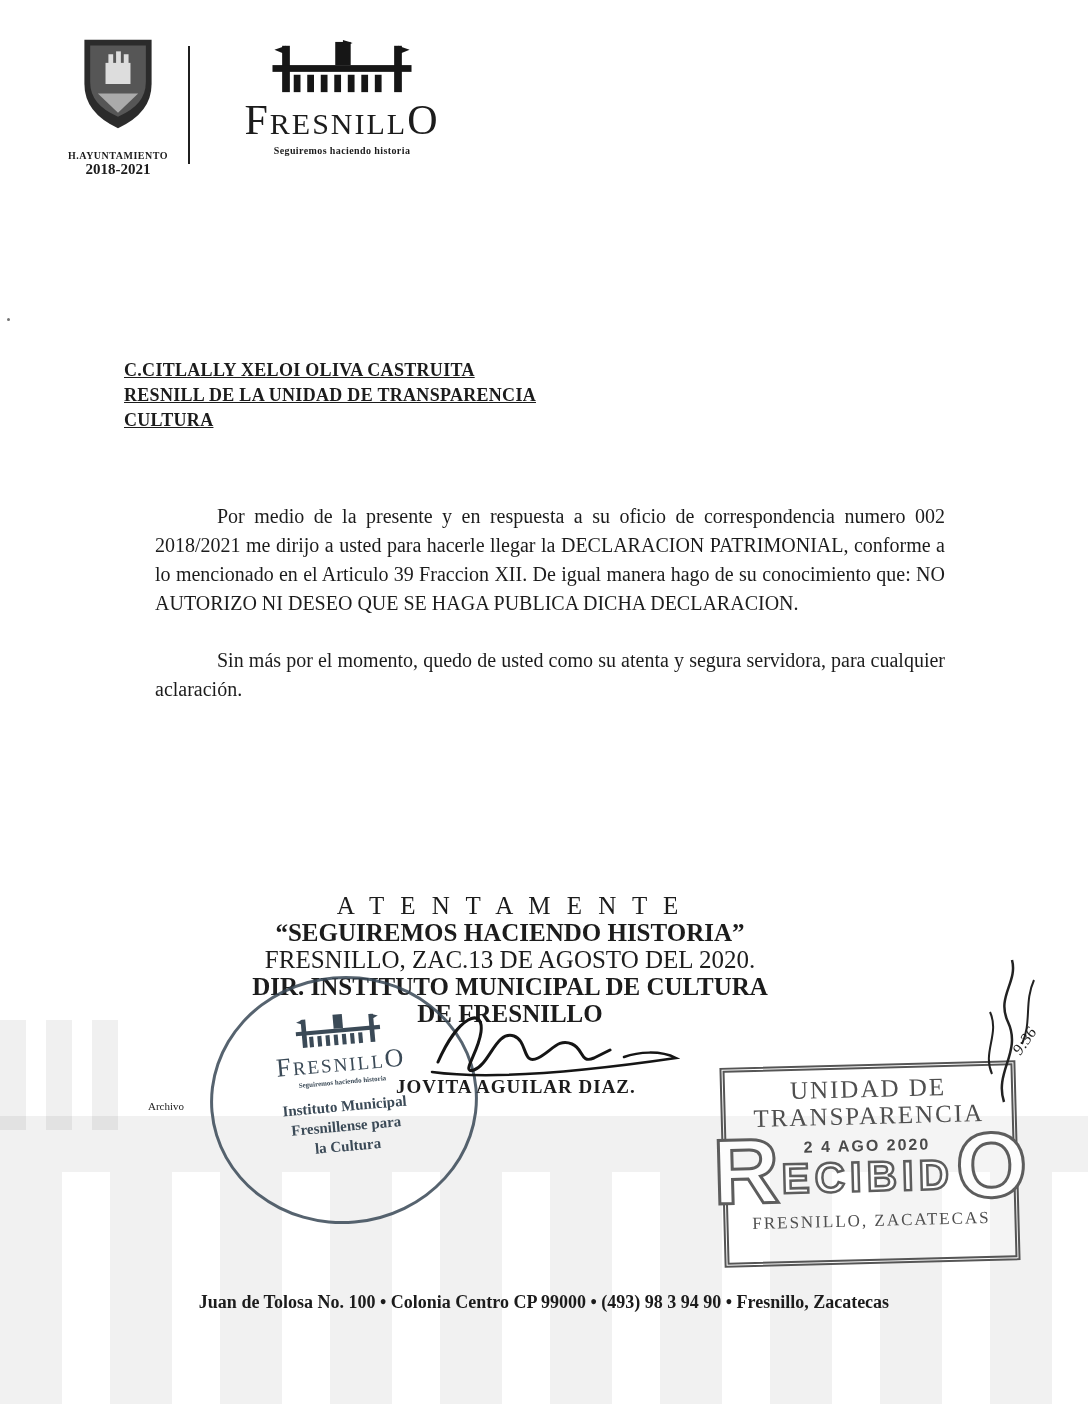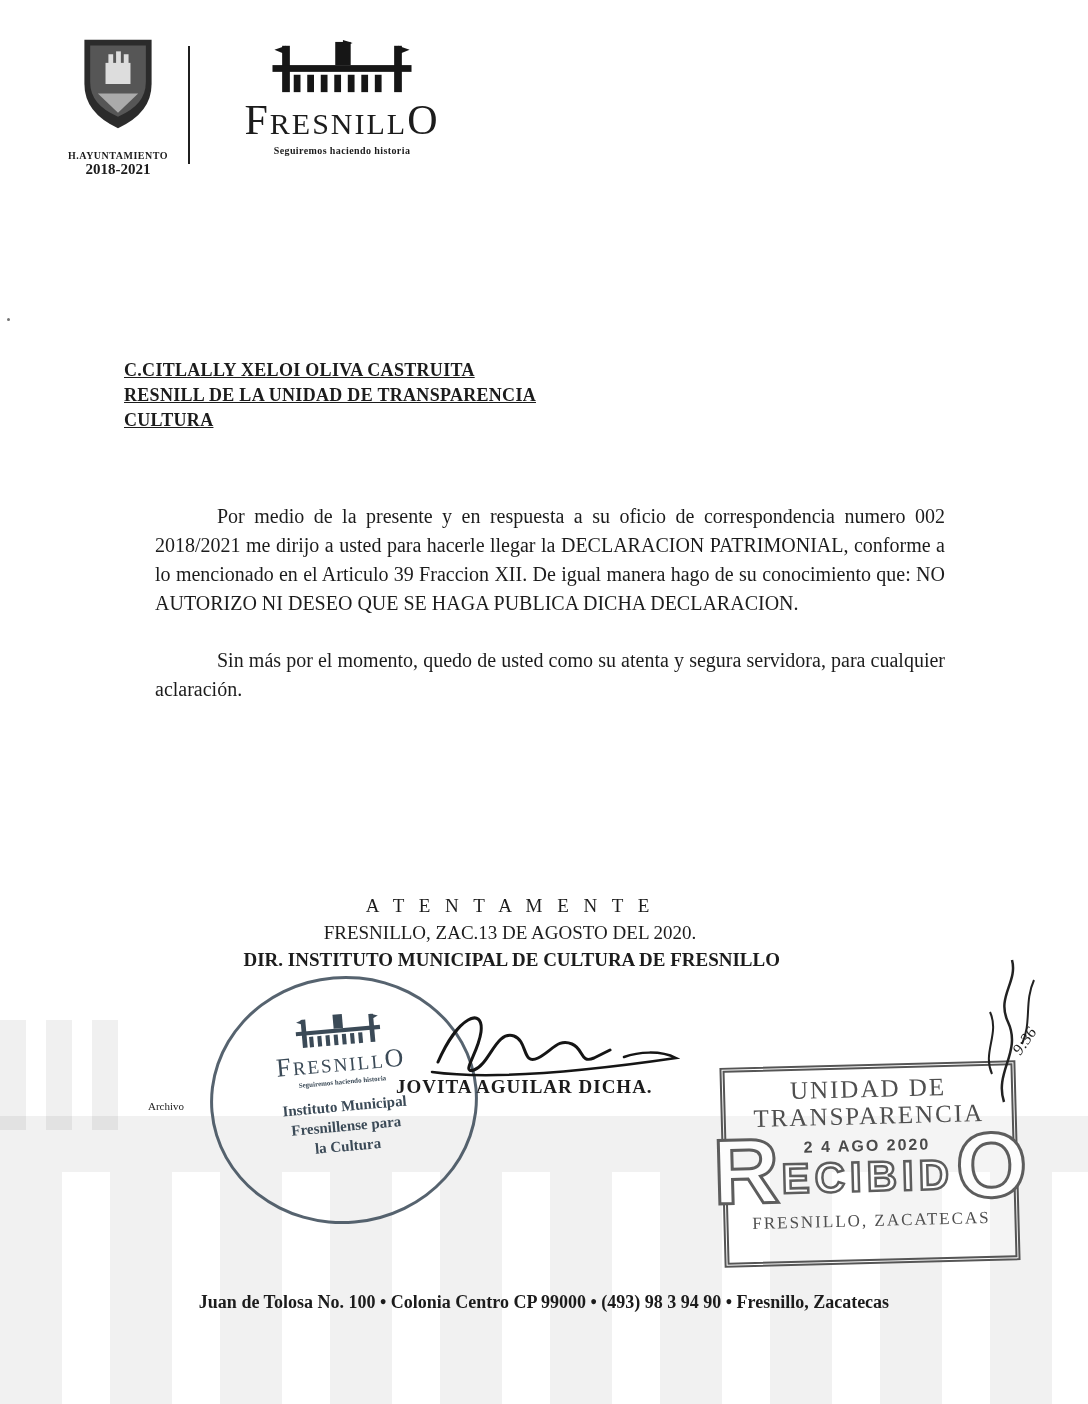--- a/index.html
+++ b/index.html
@@ -32,24 +32,24 @@
   .brand-tagline { display:block; font-size:10px; font-weight:bold; margin-top:-2px; letter-spacing:0.4px; }
   
   .meta { position:absolute; left:690px; top:154px; font-size:19px; line-height:32px; z-index:1; }
   .meta .label { font-weight:bold; }
   
   .recipient { position:absolute; left:124px; top:358px; font-size:18px; font-weight:bold; line-height:25px; letter-spacing:0.3px; z-index:1;text-decoration:underline; }
   
   .letter-body { position:absolute; left:155px; top:502px; width:790px; font-size:20px; line-height:29px; text-align:justify; z-index:1; }
   .letter-body p { margin:0 0 28px 0; text-indent:62px; }
   
-  .sig-block { position:absolute; left:240px; top:892px; width:540px; text-align:center; font-size:19px; line-height:27px; z-index:1; }
+  .sig-block { position:absolute; left:240px; top:892px; width:540px; text-align:center; font-size:25px; line-height:27px; z-index:1; }
   .sig-salutation { letter-spacing:5px; }
   .sig-motto { font-weight:bold; }
-  .sig-title { font-weight:bold;text-align:right; }
+  .sig-title { font-weight:bold; }
   .sig-scribble { position:absolute; left:430px; top:1000px; z-index:3; }
   .sig-name { position:absolute; left:396px; top:1076px; font-size:19px; font-weight:bold; letter-spacing:1px; z-index:2; }
   .archivo-note { position:absolute; left:148px; top:1084px; font-size:11px; z-index:1;margin-top:16px; }
   
   .round-stamp {
     position:absolute; left:210px; top:976px; width:268px; height:248px;
     border:3px solid rgba(56,72,86,0.85); border-radius:50%;
     transform: rotate(-5deg);
     color:#3b4a57; text-align:center; padding-top:34px; z-index:2;
   }
@@ -138,29 +138,30 @@
     <div>CULTURA</div>
   </div>
 
   <div class="letter-body">
     <p>Por medio de la presente y en respuesta a su oficio de correspondencia numero 002 2018/2021 me dirijo a usted para hacerle llegar la DECLARACION PATRIMONIAL, conforme a lo mencionado en el Articulo 39 Fraccion XII. De igual manera hago de su conocimiento que: NO AUTORIZO NI DESEO QUE SE HAGA PUBLICA DICHA DECLARACION.</p>
     <p>Sin más por el momento, quedo de usted como su atenta y segura servidora, para cualquier aclaración.</p>
   </div>
 
   <div class="sig-block">
     <div class="sig-salutation">A T E N T A M E N T E</div>
+    <div class="sig-motto">“SEGUIREMOS HACIENDO HISTORIA”</div>
     <div class="sig-dateline">FRESNILLO, ZAC.13 DE AGOSTO  DEL 2020.</div>
     <div class="sig-title">DIR. INSTITUTO MUNICIPAL DE  CULTURA DE FRESNILLO</div>
   </div>
 
   <svg class="sig-scribble" width="250" height="90" viewBox="0 0 250 90">
     <path d="M8 62 C 28 16, 54 6, 51 32 C 48 54, 30 74, 44 70 C 60 64, 66 30, 84 36 C 98 41, 92 66, 108 58 C 122 51, 128 38, 142 44 C 154 49, 150 64, 164 58 L 180 50" stroke="#151515" stroke-width="3" fill="none" stroke-linecap="round"></path>
     <path d="M2 72 C 60 80, 150 72, 246 58 C 230 50, 208 52, 194 57" stroke="#151515" stroke-width="2.5" fill="none" stroke-linecap="round"></path>
   </svg>
-  <div class="sig-name">JOVITA AGUILAR DICHA.</div>
+  <div class="sig-name">JOVITA AGUILAR DIAZ.</div>
 
   <span class="archivo-note">Archivo</span>
 
   <div class="round-stamp">
     <svg width="96" height="34" viewBox="0 0 160 58">
       <g fill="#3b4a57">
         <path d="M22 6 l-12 4 l12 5 Z"></path>
         <rect x="18" y="6" width="8" height="48"></rect>
         <path d="M138 6 l12 4 l-12 5 Z"></path>
         <rect x="134" y="6" width="8" height="48"></rect>

